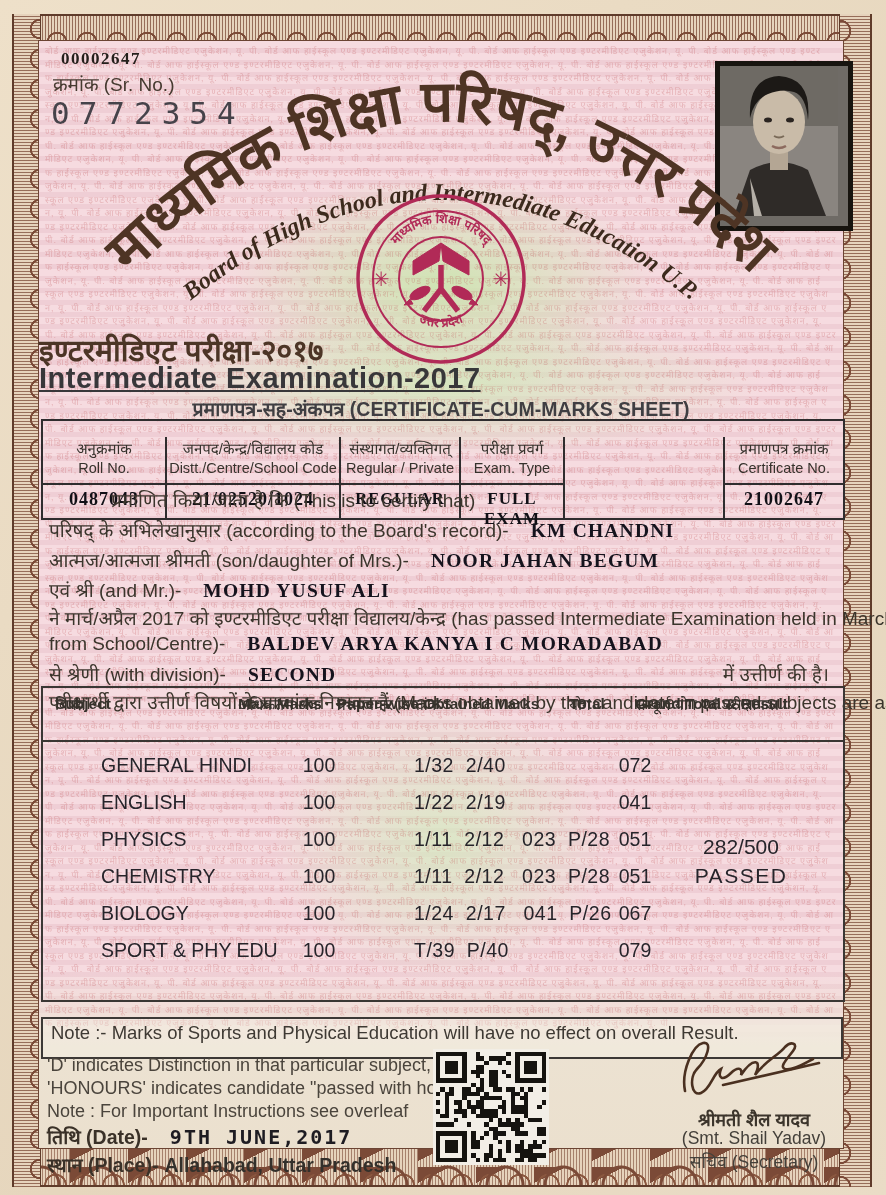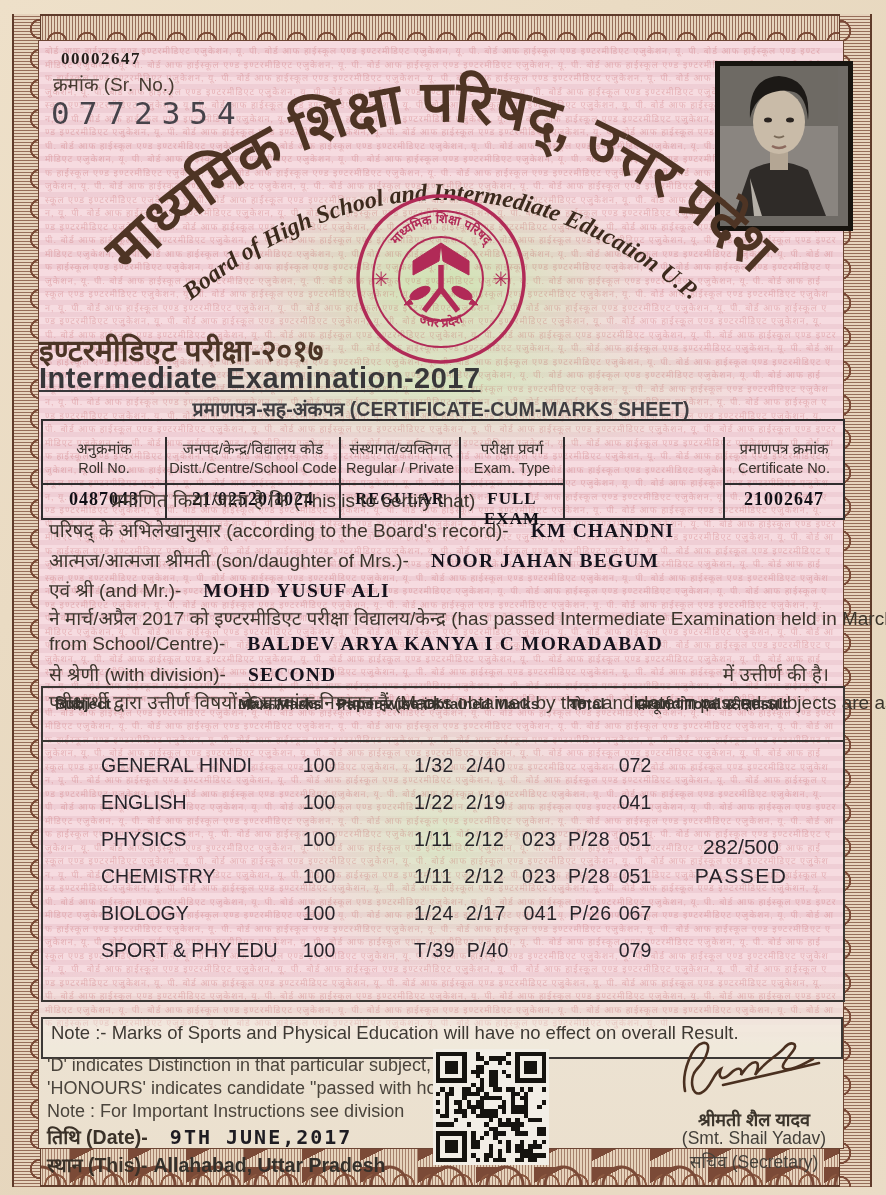--- a/index.html
+++ b/index.html
@@ -313,27 +313,27 @@
       <div class="mgrand">
         <div style="position:static">282/500</div>
         <div style="position:static; letter-spacing:1.5px">PASSED</div>
       </div>
     </div>
 
     <div class="nbox">Note :- Marks of Sports and Physical Education will have no effect on overall Result.</div>
 
     <div class="bn" style="top:1014px">'D' indicates Distinction in that particular subject,</div>
     <div class="bn" style="top:1037px">'HONOURS' indicates candidate "passed with honour"</div>
-    <div class="bn" style="top:1060px">Note : For Important Instructions see division</div>
+    <div class="bn" style="top:1060px">Note : For Important Instructions see overleaf</div>
 
     <div class="frow" style="top:1082px">
       <span class="flabel">तिथि (Date)-</span><span class="fdate">9TH JUNE,2017</span>
     </div>
     <div class="frow" style="top:1110px">
-      <span class="flabel">स्थान (This)-</span><span class="fplace">Allahabad, Uttar Pradesh</span>
+      <span class="flabel">स्थान (Place)-</span><span class="fplace">Allahabad, Uttar Pradesh</span>
     </div>
 
     <div class="qr"><svg width="100%" height="100%" viewBox="0 0 25 25" shape-rendering="crispEdges">
           <rect x="0" y="0" width="7" height="7" fill="#15130f"></rect>
           <rect x="1" y="1" width="5" height="5" fill="#f2eee6"></rect>
           <rect x="2" y="2" width="3" height="3" fill="#15130f"></rect>
           <rect x="18" y="0" width="7" height="7" fill="#15130f"></rect>
           <rect x="19" y="1" width="5" height="5" fill="#f2eee6"></rect>
           <rect x="20" y="2" width="3" height="3" fill="#15130f"></rect>
           <rect x="0" y="18" width="7" height="7" fill="#15130f"></rect>

